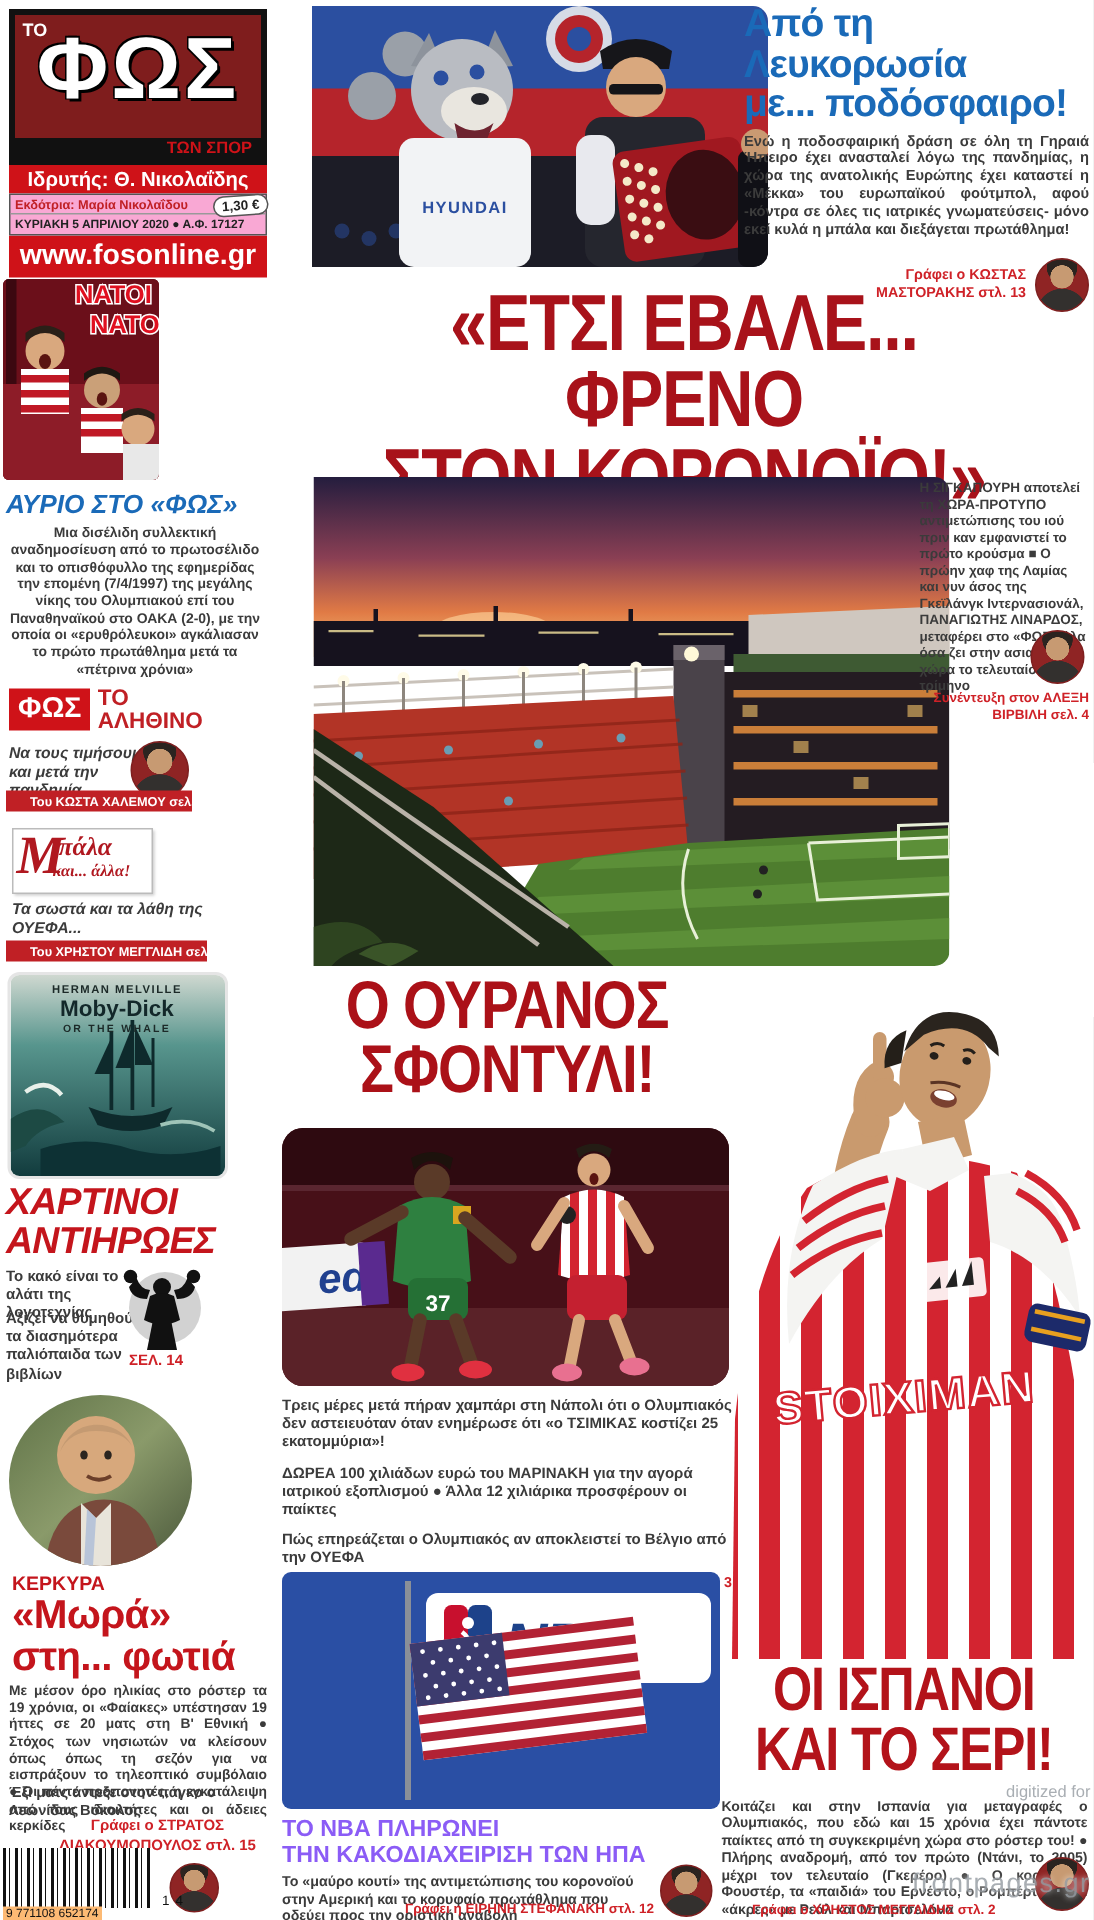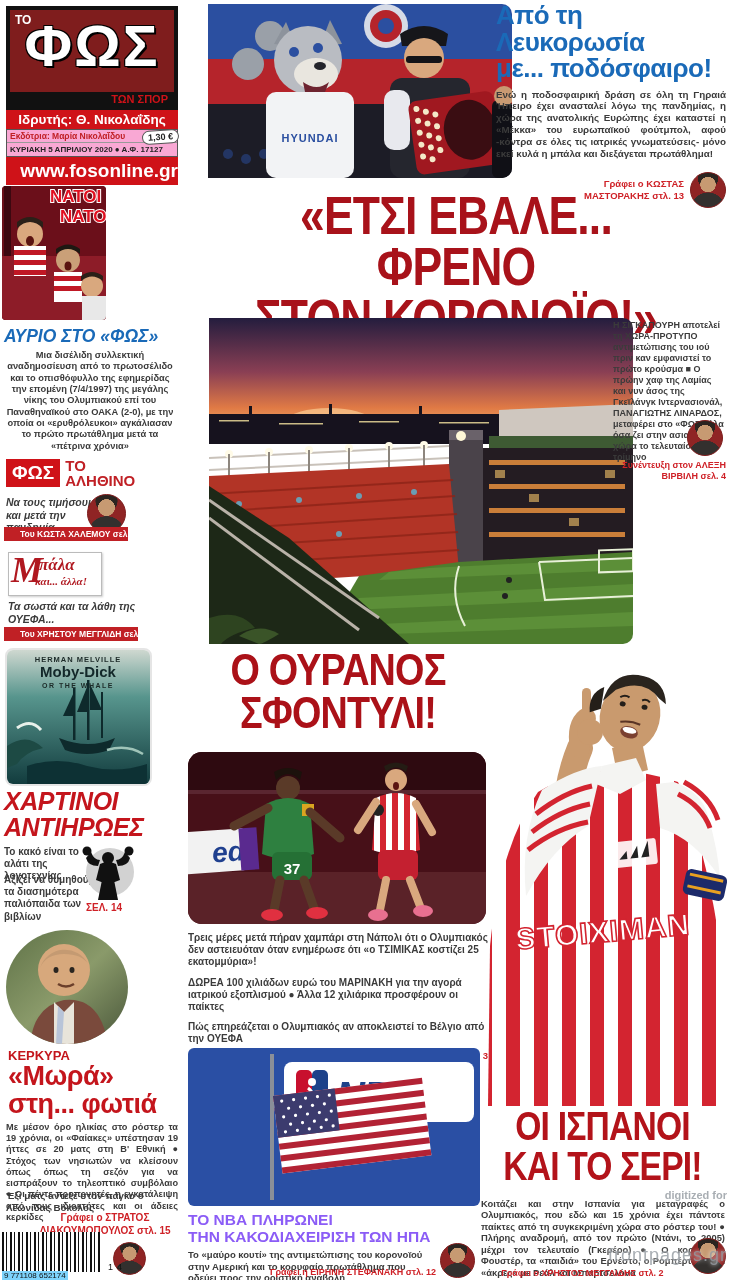--- a/index.html
+++ b/index.html
@@ -31,21 +31,21 @@
       <span class="abs" style="left:5px;top:3px;color:#fff;font-weight:900;font-size:12px;">ΤΟ</span>
       <div class="abs" style="left:0;top:2px;width:100%;text-align:center;color:#fff;font-weight:900;font-size:58px;letter-spacing:2px;text-shadow:2px 2px 0 #000,-1px -1px 0 #000,1px -1px 0 #000,-1px 1px 0 #000;">ΦΩΣ</div>
       <div class="abs" style="left:0;bottom:0;width:100%;background:#111;color:#cf1218;font-weight:900;font-size:11px;text-align:right;padding:1px 6px 1px 0;box-sizing:border-box;">ΤΩΝ ΣΠΟΡ</div>
     </div>
     <div style="background:#cf1218;color:#fff;font-weight:800;font-size:13.5px;text-align:center;padding:2px 0;">Ιδρυτής: Θ. Νικολαΐδης</div>
     <div style="position:relative;background:#f9a8d4;border:1px solid #555;">
       <div style="color:#c02025;font-weight:800;font-size:8.5px;padding:1px 3px;border-bottom:1px solid #999;">Εκδότρια: Μαρία Νικολαΐδου</div>
       <div style="color:#222;font-weight:800;font-size:8px;padding:2px 3px;">ΚΥΡΙΑΚΗ 5 ΑΠΡΙΛΙΟΥ 2020 ● Α.Φ. 17127</div>
       <div class="abs" style="right:-2px;top:0px;background:#fff;border:1.5px solid #555;border-radius:9px;font-size:9px;font-weight:800;color:#222;padding:1px 5px;transform:rotate(-4deg);">1,30 €</div>
     </div>
-    <div style="background:#cf1218;color:#fff;font-weight:900;font-size:19px;text-align:right;padding:3px 0;">www.fosonline.gr</div>
+    <div style="background:#cf1218;color:#fff;font-weight:900;font-size:19px;text-align:center;padding:3px 0;">www.fosonline.gr</div>
   </div>
 
   <div class="abs photo" style="left:184px;top:4px;width:304px;height:174px;">
     <svg width="304" height="174" viewBox="0 0 304 174">
       <rect width="304" height="70" fill="#2b4fa0"></rect>
       <rect y="55" width="304" height="55" fill="#b5242b"></rect>
       <rect y="100" width="304" height="74" fill="#1c1c26"></rect>
       <circle cx="178" cy="22" r="22" fill="#d6dbe6"></circle>
         <circle cx="178" cy="22" r="16" fill="#b5242b"></circle>
         <circle cx="178" cy="22" r="8" fill="#2b4fa0"></circle>
@@ -238,21 +238,21 @@
   <div class="abs" style="left:8px;top:1048px;color:#c4151c;font-weight:900;font-size:13px;">ΚΕΡΚΥΡΑ</div>
   <div class="abs" style="left:8px;top:1062px;color:#c4151c;font-weight:900;font-size:27px;line-height:1.04;letter-spacing:-.5px;">
     <div>«Μωρά»</div>
     <div>στη... φωτιά</div>
   </div>
   <div class="abs body-bold" style="left:6px;top:1122px;width:172px;font-size:9.2px;text-align:justify;">Με μέσον όρο ηλικίας στο ρόστερ τα 19 χρόνια, οι «Φαίακες» υπέστησαν 19 ήττες σε 20 ματς στη Β' Εθνική ● Στόχος των νησιωτών να κλείσουν όπως όπως τη σεζόν για να εισπράξουν το τηλεοπτικό συμβόλαιο ● Οι πέντε προπονητές, η εγκατάλειψη από τους ιδιοκτήτες και οι άδειες κερκίδες</div>
   <div class="abs body-bold" style="left:6px;top:1190px;width:172px;font-size:9.8px;">Έξι ματς άντεξε στον πάγκο ο Λεωνίδας Βόκολος</div>
   <div class="abs byline-red" style="left:36px;top:1212px;width:138px;font-size:10px;text-align:center;line-height:1.25;">Γράφει ο ΣΤΡΑΤΟΣ ΔΙΑΚΟΥΜΟΠΟΥΛΟΣ στλ. 15</div>
   <div class="abs avatar" style="left:113px;top:1242px;width:31px;height:31px;"></div>
   <div class="abs" style="left:2px;top:1232px;width:100px;height:40px;background:repeating-linear-gradient(90deg,#111 0 2px,#fff 2px 4px,#111 4px 5px,#fff 5px 8px);"></div>
-  <div class="abs" style="left:2px;top:1271px;font-size:8px;color:#111;background:#7dd3fc;padding:0 2px;">9 771108 652174</div>
+  <div class="abs" style="left:2px;top:1271px;font-size:8px;color:#111;background:#fdba74;padding:0 2px;">9 771108 652174</div>
   <div class="abs" style="left:108px;top:1262px;font-size:9px;color:#111;letter-spacing:4px;">14</div>
 
   <div class="abs photo" style="left:185px;top:318px;width:424px;height:326px;">
     <svg width="424" height="326" viewBox="0 0 424 326">
       <defs>
         <linearGradient id="sky" x1="0" y1="0" x2="0" y2="1">
           <stop offset="0" stop-color="#241d3e"></stop>
             <stop offset=".45" stop-color="#8a3f54"></stop>
             <stop offset=".75" stop-color="#e07a45"></stop>
             <stop offset="1" stop-color="#f5c27a"></stop>
@@ -547,17 +547,17 @@
 
   <div class="abs red-head" style="left:478px;top:1106px;width:249px;font-size:41px;line-height:.98;text-align:center;transform:scaleX(.82);transform-origin:50% 0;color:#b3131a;">
     <div>ΟΙ ΙΣΠΑΝΟΙ</div>
     <div>ΚΑΙ ΤΟ ΣΕΡΙ!</div>
   </div>
   <div class="abs body-bold" style="left:481px;top:1198px;width:244px;font-size:9.4px;text-align:justify;">Κοιτάζει και στην Ισπανία για μεταγραφές ο Ολυμπιακός, που εδώ και 15 χρόνια έχει πάντοτε παίκτες από τη συγκεκριμένη χώρα στο ρόστερ του! ● Πλήρης αναδρομή, από τον πρώτο (Ντάνι, το 2005) μέχρι τον τελευταίο (Γκερέρο) ● Ο κορυφαίος Φουστέρ, τα «παιδιά» του Ερνέστο, ο Ρομπέρτο και οι «άκρες» με Ρεάλ και Μπαρτσελόνα</div>
   <div class="abs avatar" style="left:690px;top:1238px;width:34px;height:34px;"></div>
   <div class="abs byline-red" style="left:480px;top:1268px;width:205px;font-size:9px;text-align:center;">Γράφει ο ΧΡΗΣΤΟΣ ΜΕΓΓΛΙΔΗΣ  στλ. 2</div>
 
   <div class="abs" style="right:2px;bottom:14px;text-align:right;color:#9aa0a6;opacity:.85;pointer-events:none;">
-    <div style="font-size:11px;font-weight:700;">digitized for</div>
+    <div style="font-size:11px;font-weight:400;">digitized for</div>
     <div style="font-size:18px;font-weight:400;letter-spacing:1px;text-shadow:0 0 4px #fff;margin-top:44px;">frontpages.gr</div>
   </div>
 
 </div>
 
 </body></html>

